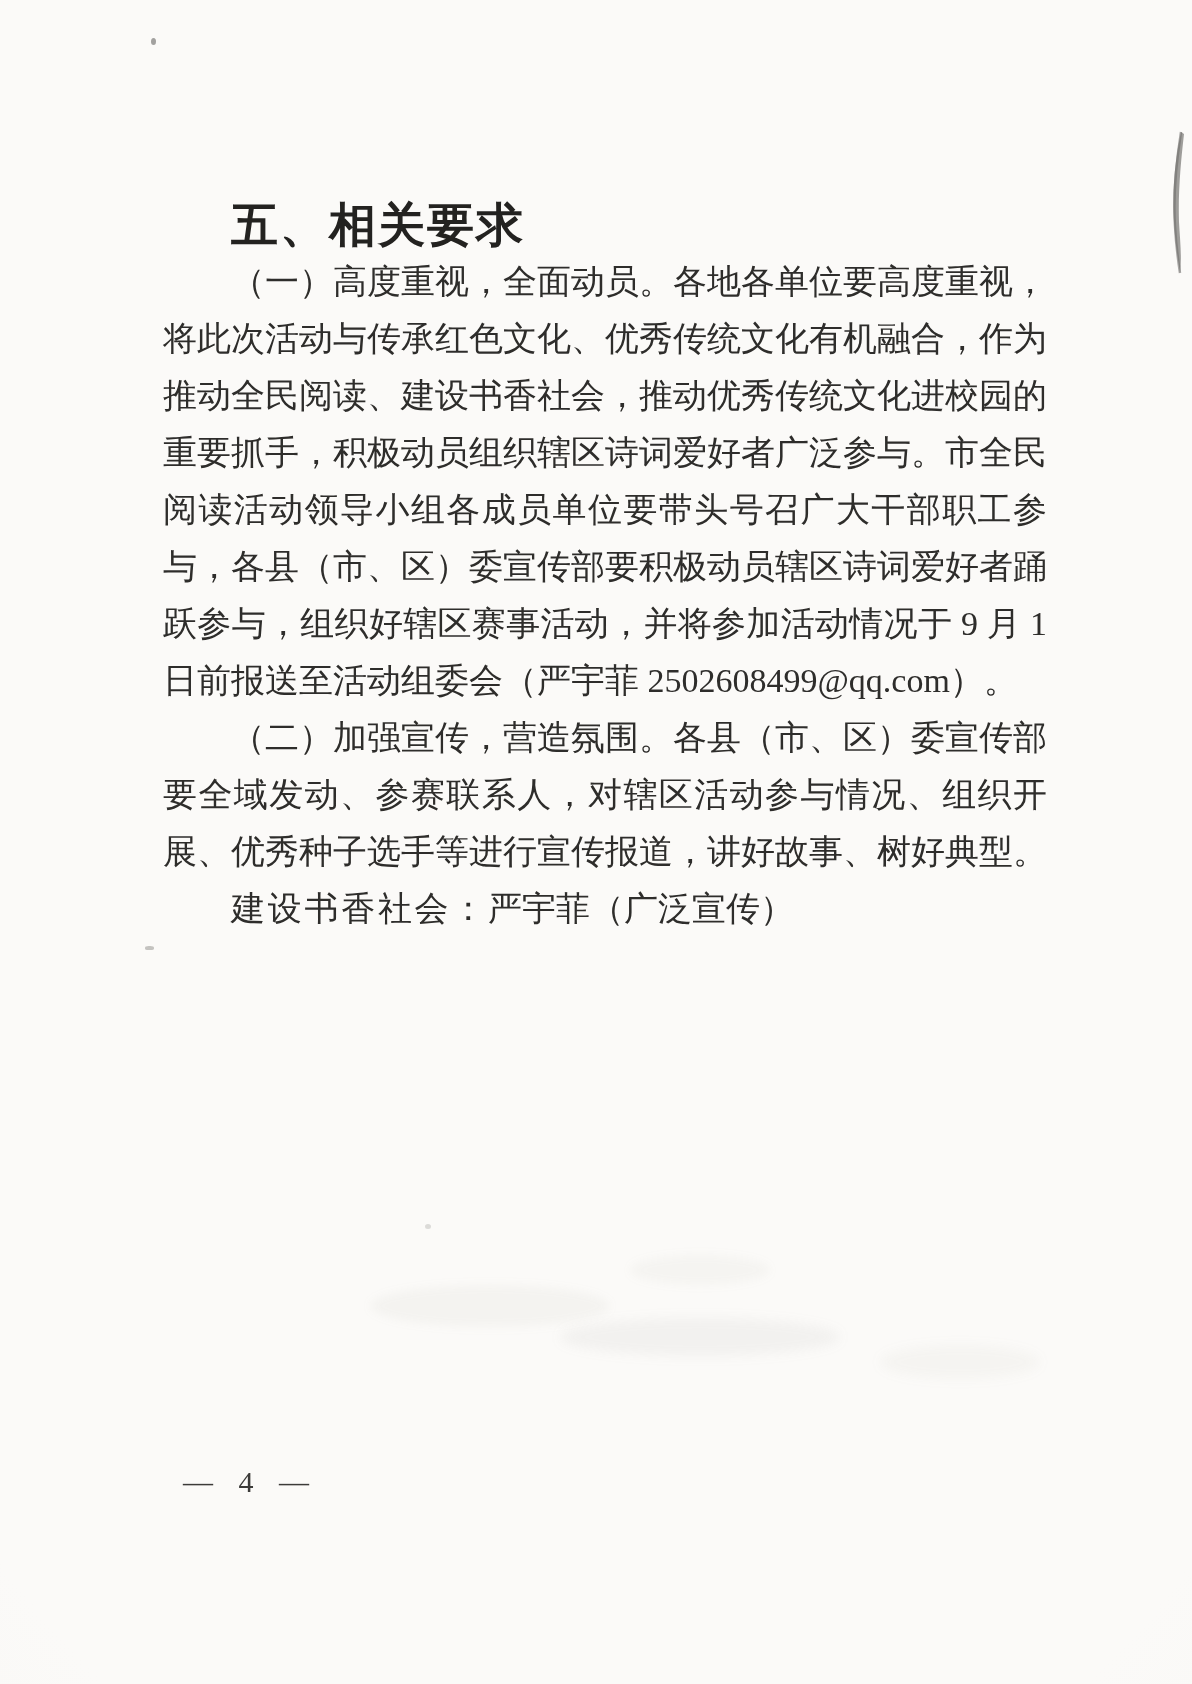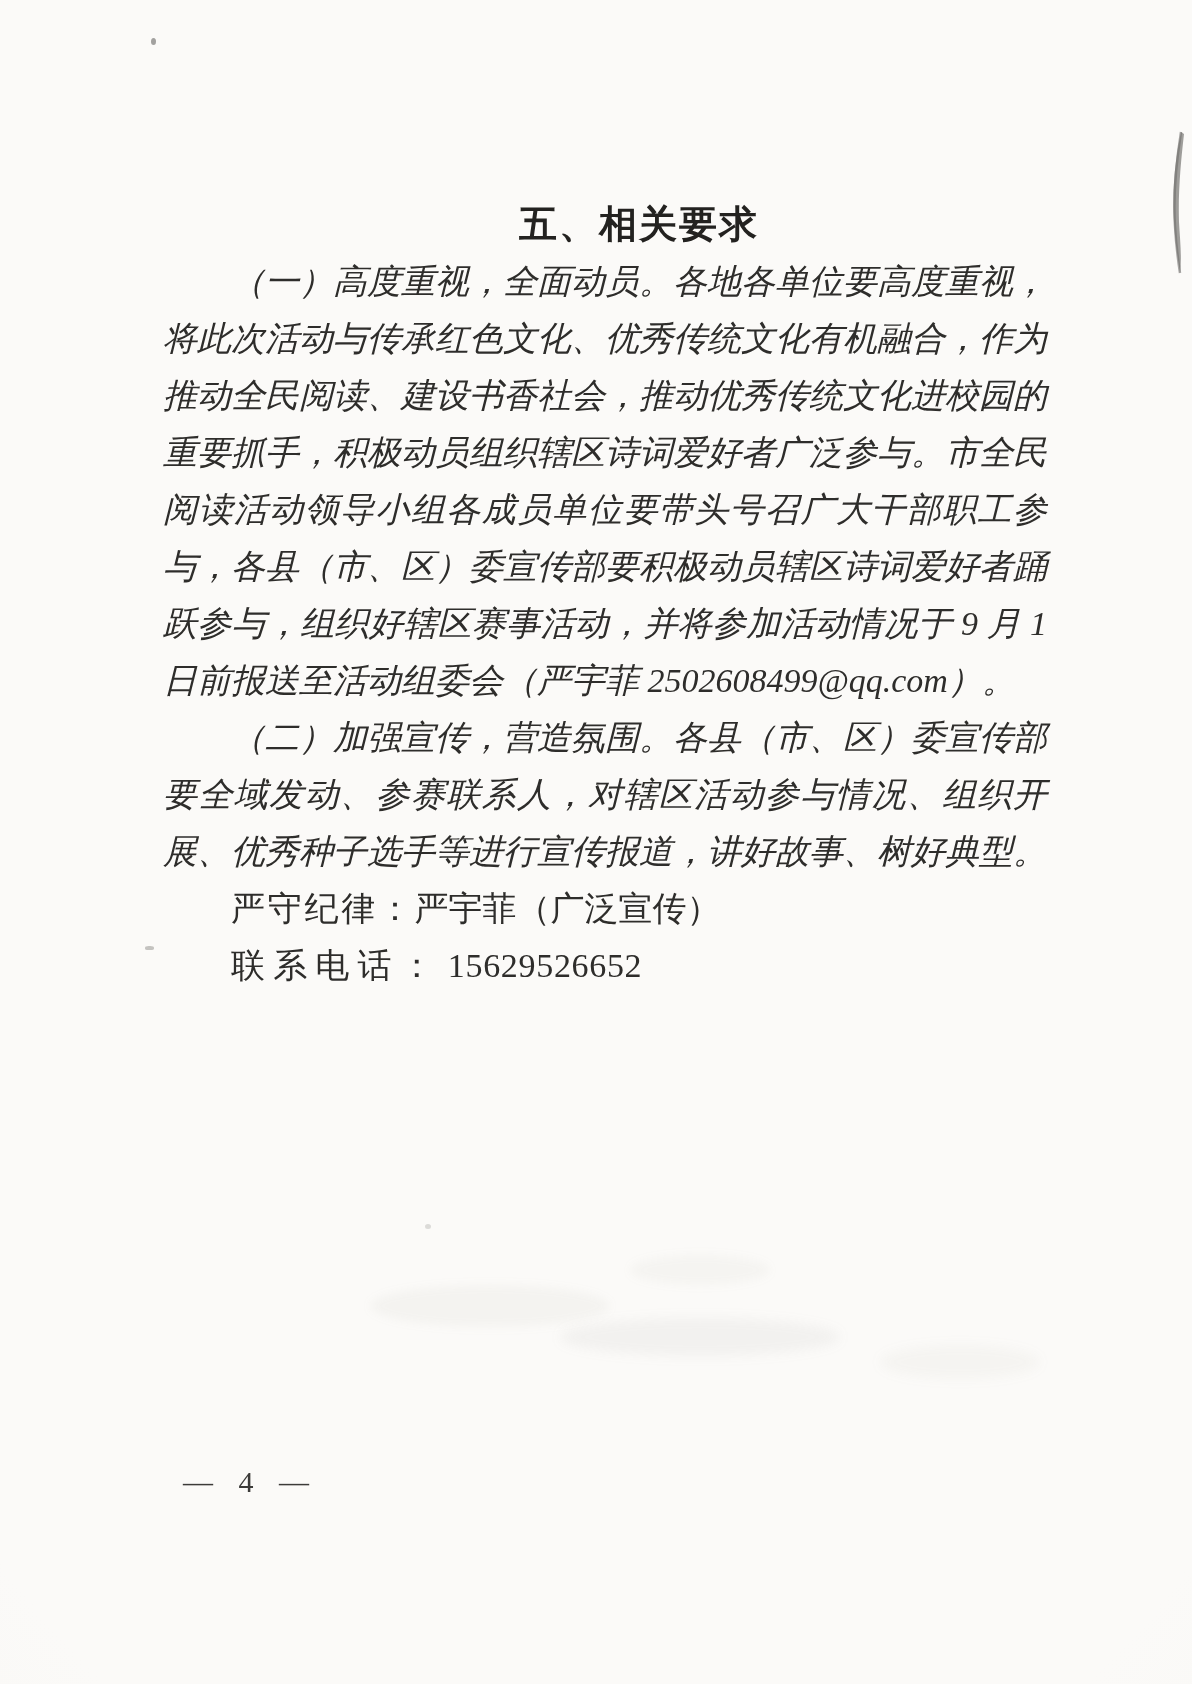--- a/index.html
+++ b/index.html
@@ -26,33 +26,32 @@
     width: 884px;
     font-size: 34px;
     line-height: 57px;
     color: #2e2d2b;
     text-align: justify;
   }
   .doc-heading {
     margin: 0;
     padding-left: 68px;
     font-family: "Liberation Sans", "DejaVu Sans", sans-serif;
-    font-size: 38px;
+    font-size: 47px;
     font-weight: 700;
     line-height: 57px;
     letter-spacing: 2px;
     color: #232220;
-    text-align: center;
+    text-align: left;
   }
   .para {
     margin: 0;
     text-indent: 2em;
     text-align: justify;
     word-break: break-word;
-    font-style: italic;
   }
   .contact-line {
     margin: 0;
     text-indent: 2em;
     text-align: left;
   }
   .person-label { letter-spacing: 0.08em; }
   .phone-label  { letter-spacing: 0.24em; }
   .phone-number { padding-left: 6px; letter-spacing: 0.02em; }
   .page-number {
@@ -95,26 +94,23 @@
   <div class="doc-content">
 
     <h2 class="doc-heading">五、相关要求</h2>
 
     <p class="para">（一）高度重视，全面动员。各地各单位要高度重视，将此次活动与传承红色文化、优秀传统文化有机融合，作为推动全民阅读、建设书香社会，推动优秀传统文化进校园的重要抓手，积极动员组织辖区诗词爱好者广泛参与。市全民阅读活动领导小组各成员单位要带头号召广大干部职工参与，各县（市、区）委宣传部要积极动员辖区诗词爱好者踊跃参与，组织好辖区赛事活动，并将参加活动情况于 9 月 1 日前报送至活动组委会（严宇菲 2502608499@qq.com）。</p>
 
     <p class="para">（二）加强宣传，营造氛围。各县（市、区）委宣传部要全域发动、参赛联系人，对辖区活动参与情况、组织开展、优秀种子选手等进行宣传报道，讲好故事、树好典型。</p>
 
 
     <p class="contact-line">
-      <span class="person-label">严守纪律：</span><span>严宇菲（广泛宣传）</span>
+      <span class="person-label">建设书香社会：</span><span>严宇菲（广泛宣传）</span>
     </p>
 
-    <p class="contact-line">
-      <span class="phone-label">联系电话：</span><span class="phone-number">15629526652</span>
-    </p>
 
   </div>
 
   <div class="page-number">— 4 —</div>
 
   <svg class="artifact-stroke" viewBox="0 0 37 145" xmlns="http://www.w3.org/2000/svg">
     <path d="M 26 2 C 20 30, 17 60, 19 92 C 20 112, 23 130, 25 143
              C 27 128, 25 110, 24 92 C 23 62, 26 30, 29 4 Z" fill="#8d8c8a" opacity="0.85"></path>
     <path d="M 26 2 C 21 34, 18 66, 20 96 C 21 114, 23 130, 25 143" fill="none" stroke="#6f6e6c" stroke-width="2.5" opacity="0.6"></path>
   </svg>

